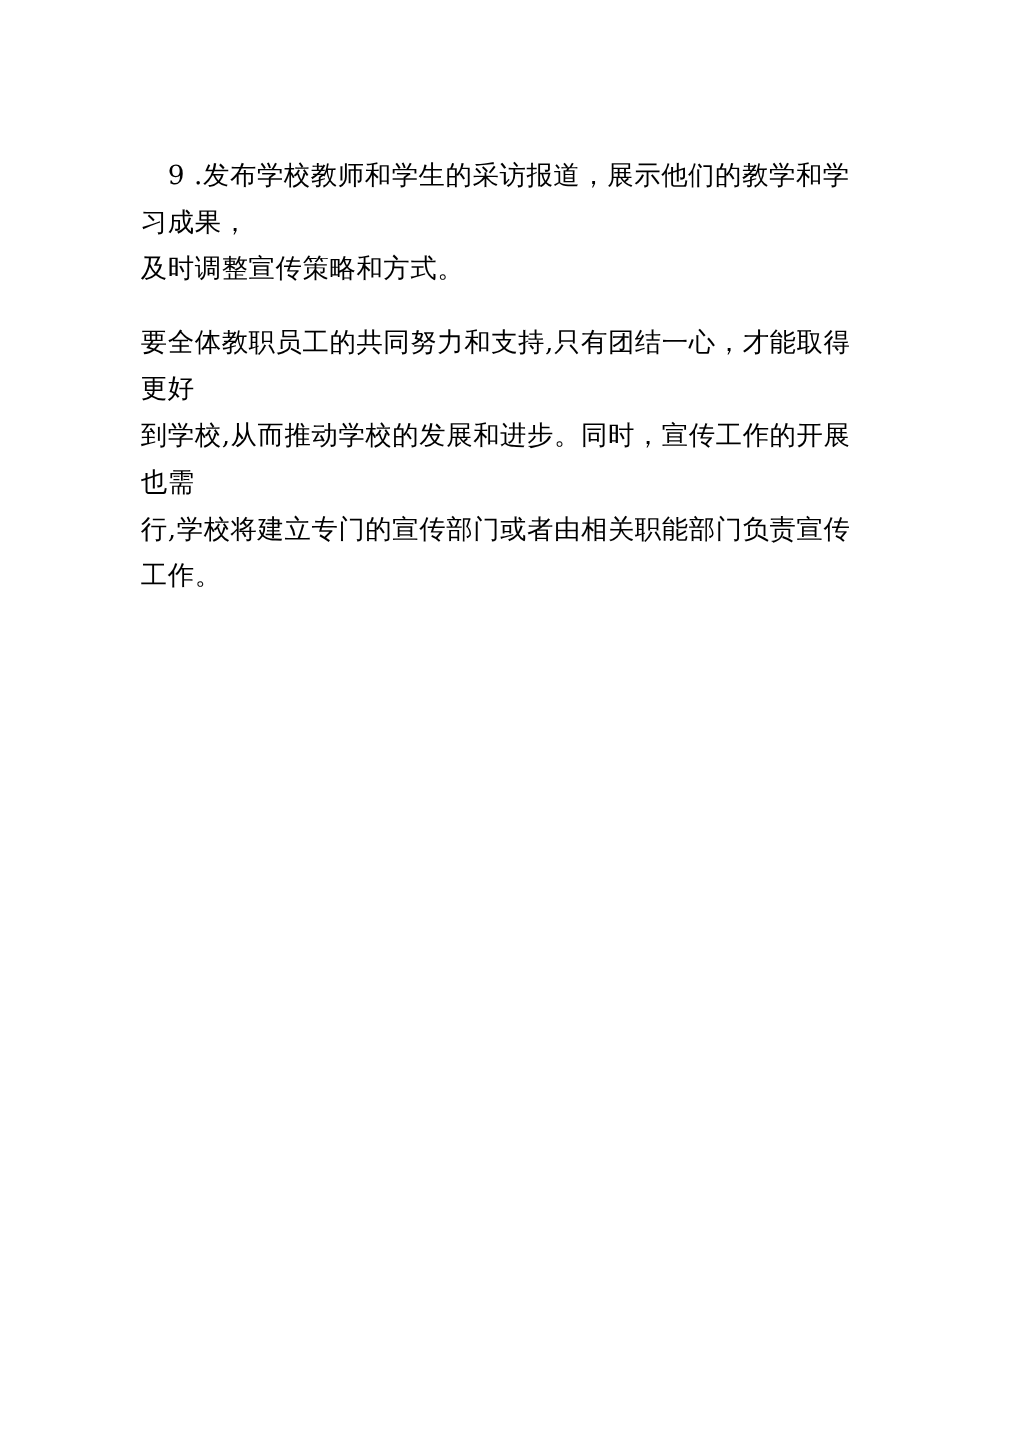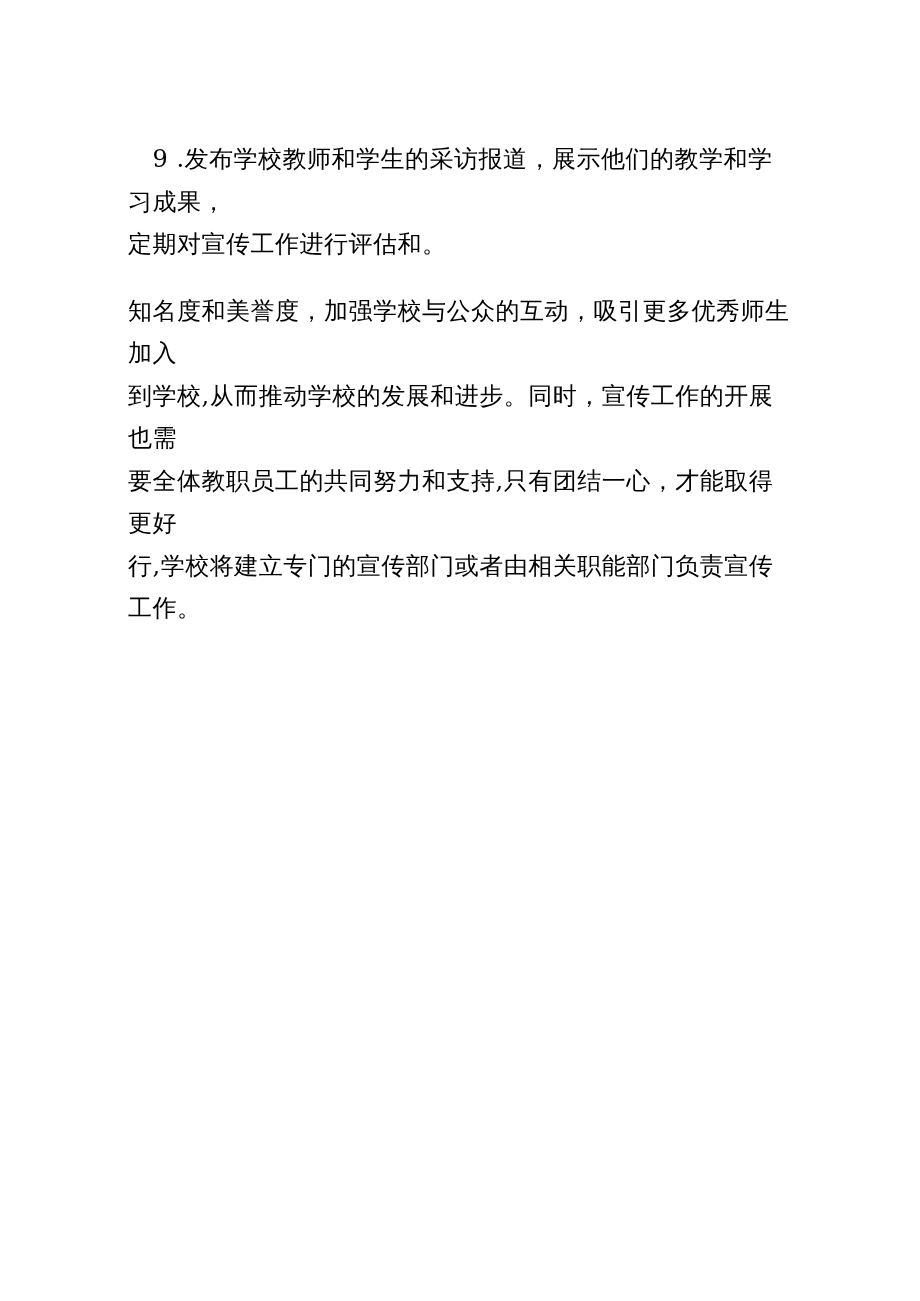--- a/index.html
+++ b/index.html
@@ -37,22 +37,21 @@
     min-height: 42.5px;
   }
 </style>
 </head>
 <body>
 
 <div class="page">
   <div class="content" id="doc-content">
       <div class="block">
         <div class="line">　9 .发布学校教师和学生的采访报道，展示他们的教学和学习成果，</div>
-        <div class="line">定期对宣传工作进行评估和。</div>
+        <div class="line">及时调整宣传策略和方式。</div>
       </div>
       <div class="block">
-        <div class="line">知名度和美誉度，加强学校与公众的互动，吸引更多优秀师生加入</div>
+        <div class="line">要全体教职员工的共同努力和支持,只有团结一心，才能取得更好</div>
         <div class="line">到学校,从而推动学校的发展和进步。同时，宣传工作的开展也需</div>
-        <div class="line">要全体教职员工的共同努力和支持,只有团结一心，才能取得更好</div>
         <div class="line">行,学校将建立专门的宣传部门或者由相关职能部门负责宣传工作。</div>
       </div>
     </div>
 </div>
 
 </body></html>

